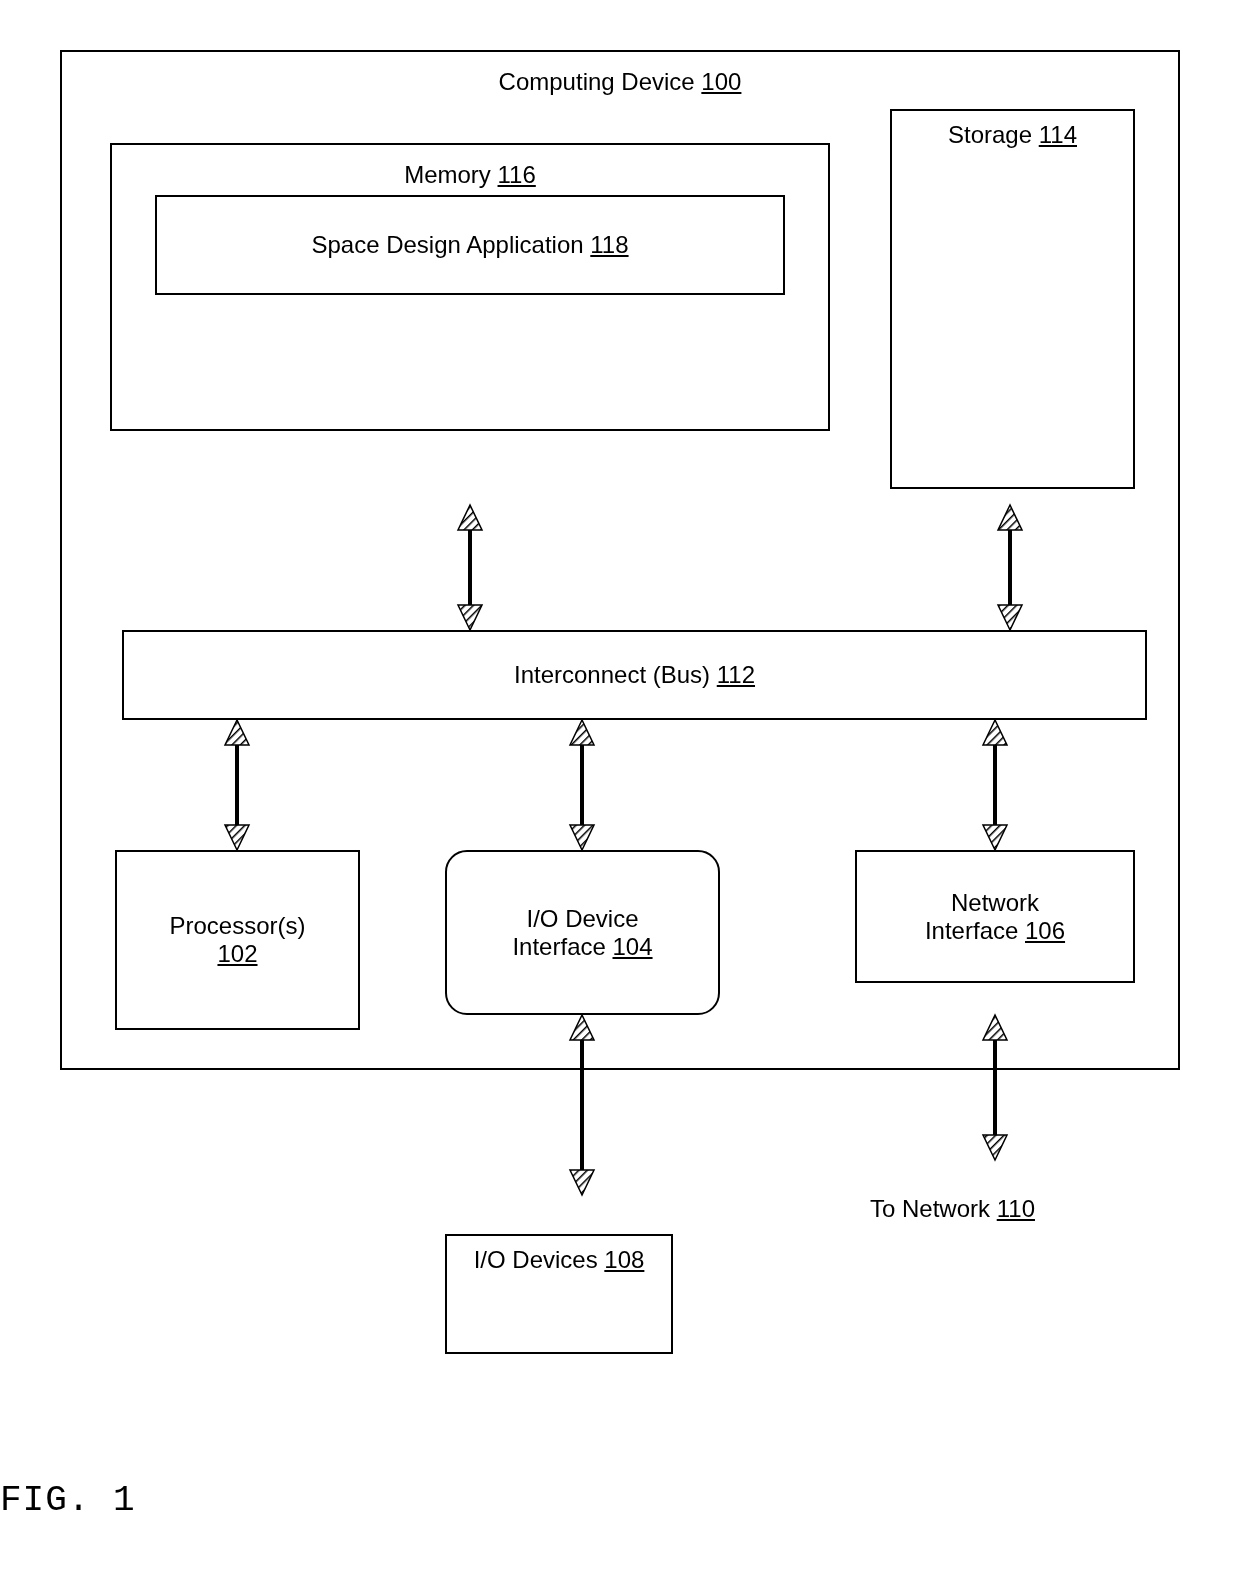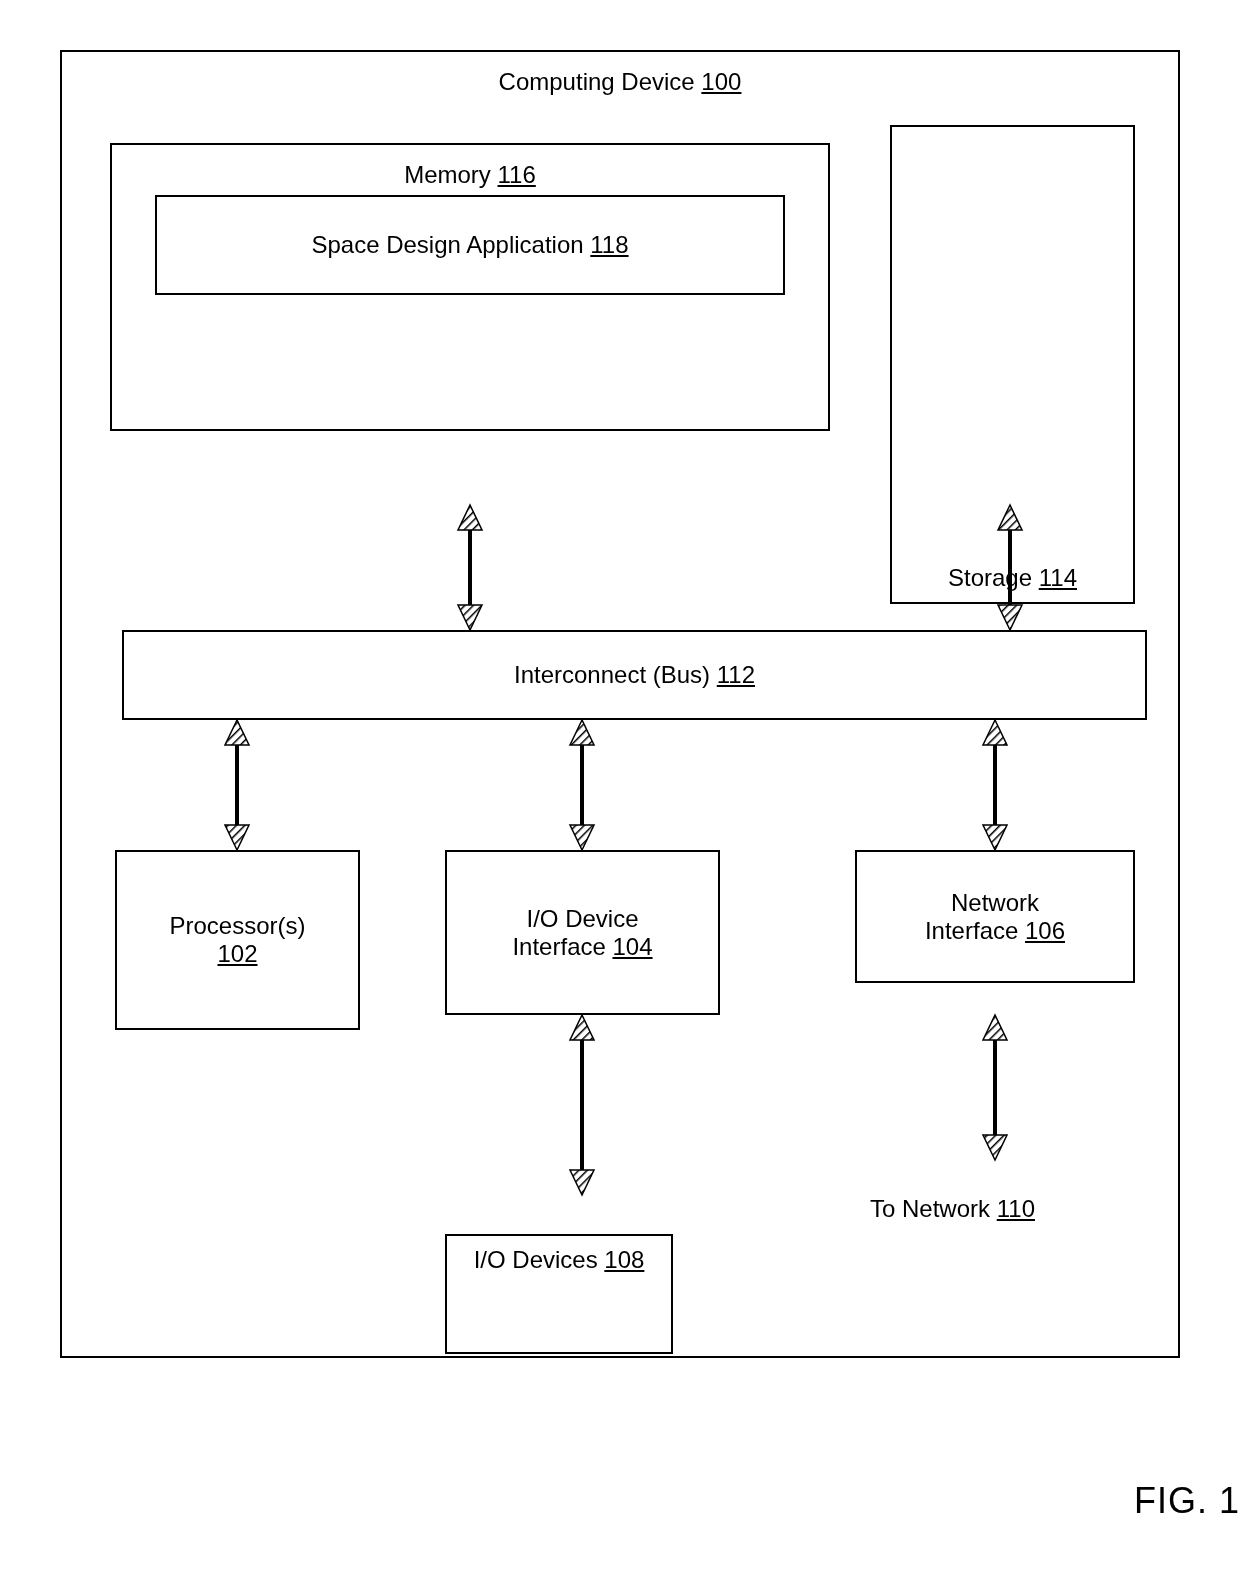--- a/index.html
+++ b/index.html
@@ -24,36 +24,37 @@
     align-items: center;
     justify-content: flex-start;
     text-align: center;
     padding: 10px 6px;
   }
   .ref { text-decoration: underline; }
   .title-line { margin-top: 6px; }
   .fig-caption {
     position: absolute;
     width: 100%;
-    text-align: right;
+    text-align: left;
     font-size: 36px;
     letter-spacing: 1px;
+    font-family: Liberation Mono, monospace;
   }
   svg.overlay {
     position: absolute;
     left: 0; top: 0;
     pointer-events: none;
   }
 </style>
 </head>
 <body>
 
 <div class="canvas">
 
-  <div class="box" style="left:60px; top:50px; width:1120px; height:1308px;align-items:center;">
+  <div class="box" style="left:60px; top:50px; width:1120px; height:1020px;align-items:center;">
     <div class="title-line">
       <span>Computing Device</span>
       <span class="ref">100</span>
     </div>
   </div>
 
   <div class="box" style="left:110px; top:143px; width:720px; height:288px;">
     <div class="title-line">
       <span>Memory</span>
       <span class="ref">116</span>
@@ -61,42 +62,42 @@
   </div>
 
   <div class="box" style="left:155px; top:195px; width:630px; height:100px; justify-content:center;">
     <div>
       <span>Space Design Application</span>
       <span class="ref">118</span>
     </div>
   </div>
 
 
-  <div class="box" style="left:890px; top:125px; width:245px; height:479px; justify-content:flex-end;">
+  <div class="box" style="left:890px; top:109px; width:245px; height:380px; justify-content:flex-start;">
     <div>
       <span>Storage</span>
       <span class="ref">114</span>
     </div>
   </div>
 
   <div class="box" style="left:122px; top:630px; width:1025px; height:90px; justify-content:center;">
     <div>
       <span>Interconnect (Bus)</span>
       <span class="ref">112</span>
     </div>
   </div>
 
   <div class="box" style="left:115px; top:850px; width:245px; height:180px; justify-content:center;">
     <div>
       <div>Processor(s)</div>
       <div><span class="ref">102</span></div>
     </div>
   </div>
 
-  <div class="box" style="left:445px; top:850px; width:275px; height:165px; justify-content:center;">
+  <div class="box" style="left:445px; top:850px; width:275px; height:165px; justify-content:center;border-radius:22px;">
     <div>
       <div>I/O Device</div>
       <div>Interface <span class="ref">104</span></div>
     </div>
   </div>
 
   <div class="box" style="left:855px; top:850px; width:280px; height:133px; justify-content:center;">
     <div>
       <div>Network</div>
       <div>Interface <span class="ref">106</span></div>

